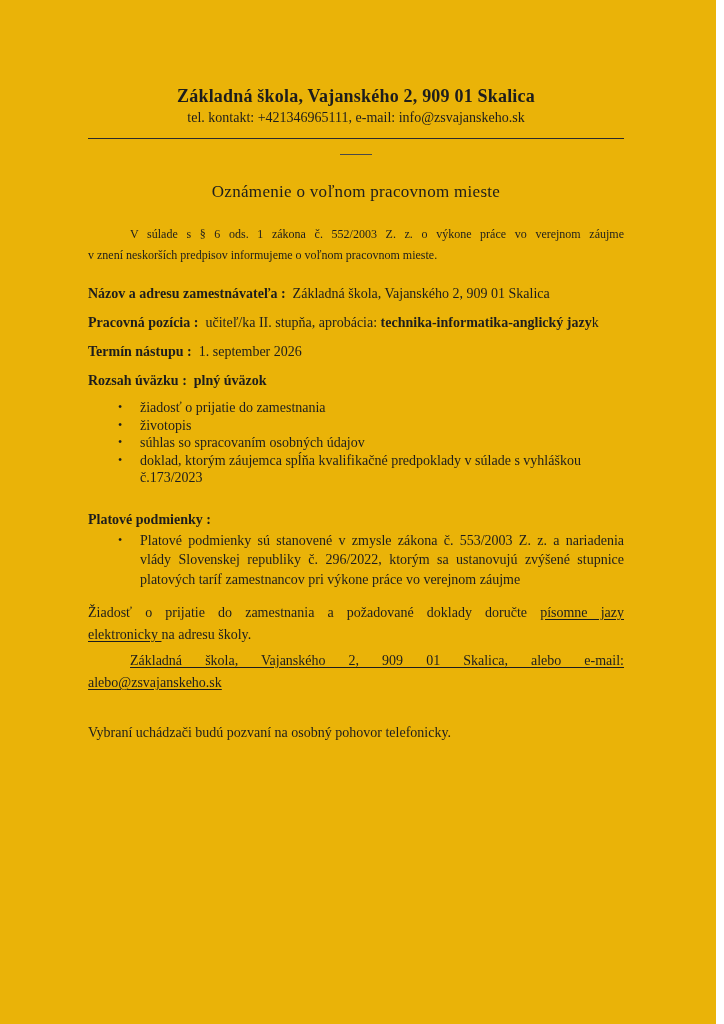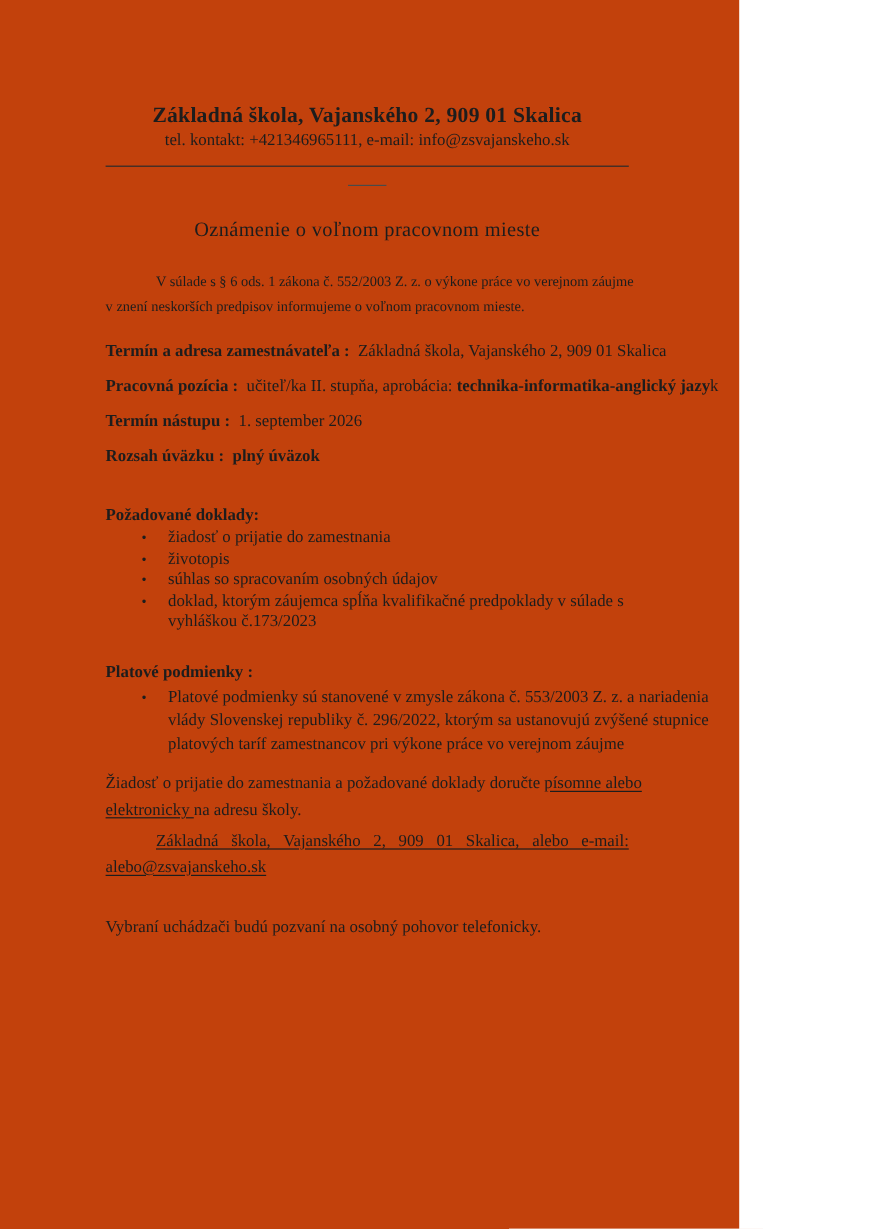--- a/index.html
+++ b/index.html
@@ -3,23 +3,23 @@
 <meta charset="utf-8">
 <style>
   * { margin: 0; padding: 0; box-sizing: border-box; }
   html, body { background: #ffffff; }
   body {
     width: 724px;
     font-family: "Liberation Serif", "DejaVu Serif", serif;
     color: #1d1d1d;
   }
   .page {
-    width: 616px;
+    width: 716px;
     height: 1024px;
-    background: #c2410c;
+    background: #eab308;
     padding: 86px 92px 0 88px;
     overflow: hidden;
   }
   .school-name {
     font-size: 18px;
     font-weight: bold;
     text-align: center;
     letter-spacing: 0.2px;
   }
   .contact-line {
@@ -123,38 +123,37 @@
   <div class="doc-title">Oznámenie o voľnom pracovnom mieste</div>
 
   <p class="intro body-text">
     <span class="jline indent">V súlade s § 6 ods. 1 zákona č. 552/2003 Z. z. o výkone práce vo verejnom záujme</span>
     <span class="line">v znení neskorších predpisov informujeme o voľnom pracovnom mieste.</span>
   </p>
 
   <div class="fields">
 
     <div class="field">
-      <span class="label">Termín a adresa zamestnávateľa :</span><span>Základná škola, Vajanského 2, 909 01 Skalica</span>
+      <span class="label">Názov a adresu zamestnávateľa :</span><span>Základná škola, Vajanského 2, 909 01 Skalica</span>
     </div>
 
     <div class="field">
       <span class="label">Pracovná pozícia :</span><span>učiteľ/ka II. stupňa, aprobácia: </span><span class="bold">technika-informatika-anglický jazy</span><span>k</span>
     </div>
 
     <div class="field">
       <span class="label">Termín nástupu :</span><span>1. september 2026</span>
     </div>
 
     <div class="field">
       <span class="label">Rozsah úväzku :</span><span class="bold">plný úväzok</span>
     </div>
 
   </div>
 
-  <div class="section-heading mt-docs">Požadované doklady:</div>
 
   <div>
     <div class="bullet-row">
       <span class="bullet-glyph">•</span>
       <span class="bullet-text">žiadosť o prijatie do zamestnania</span>
     </div>
     <div class="bullet-row">
       <span class="bullet-glyph">•</span>
       <span class="bullet-text">životopis</span>
     </div>
@@ -174,21 +173,21 @@
   <div class="salary-row">
     <span class="bullet-glyph">•</span>
     <span class="bullet-text">
       <span class="jline">Platové podmienky sú stanovené v zmysle zákona č. 553/2003 Z. z. a nariadenia</span>
       <span class="jline">vlády Slovenskej republiky č. 296/2022, ktorým sa ustanovujú zvýšené stupnice</span>
       <span class="line">platových taríf zamestnancov pri výkone práce vo verejnom záujme</span>
     </span>
   </div>
 
   <p class="application">
-    <span class="jline"><span>Žiadosť o prijatie do zamestnania a požadované doklady doručte </span><span class="underlined">písomne alebo</span></span>
+    <span class="jline"><span>Žiadosť o prijatie do zamestnania a požadované doklady doručte </span><span class="underlined">písomne jazy</span></span>
     <span class="line"><span class="underlined">elektronicky </span><span>na adresu školy.</span></span>
   </p>
 
   <p class="address">
     <span class="jline indent"><span class="underlined">Základná škola, Vajanského 2, 909 01 Skalica, alebo e-mail:</span></span>
     <span class="line"><span class="underlined">alebo@zsvajanskeho.sk</span></span>
   </p>
 
   <p class="closing">Vybraní uchádzači budú pozvaní na osobný pohovor telefonicky.</p>
 

